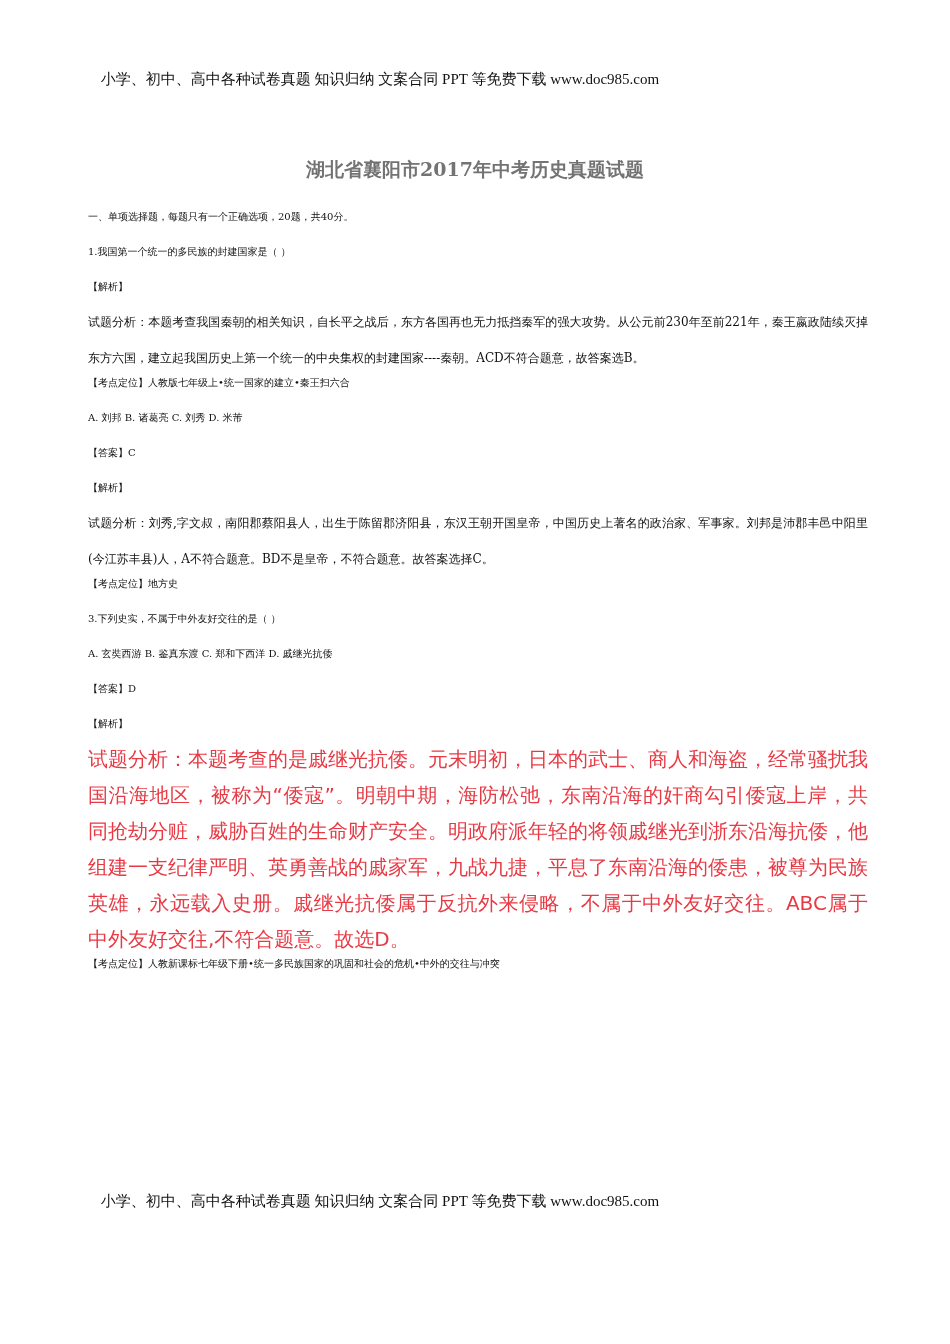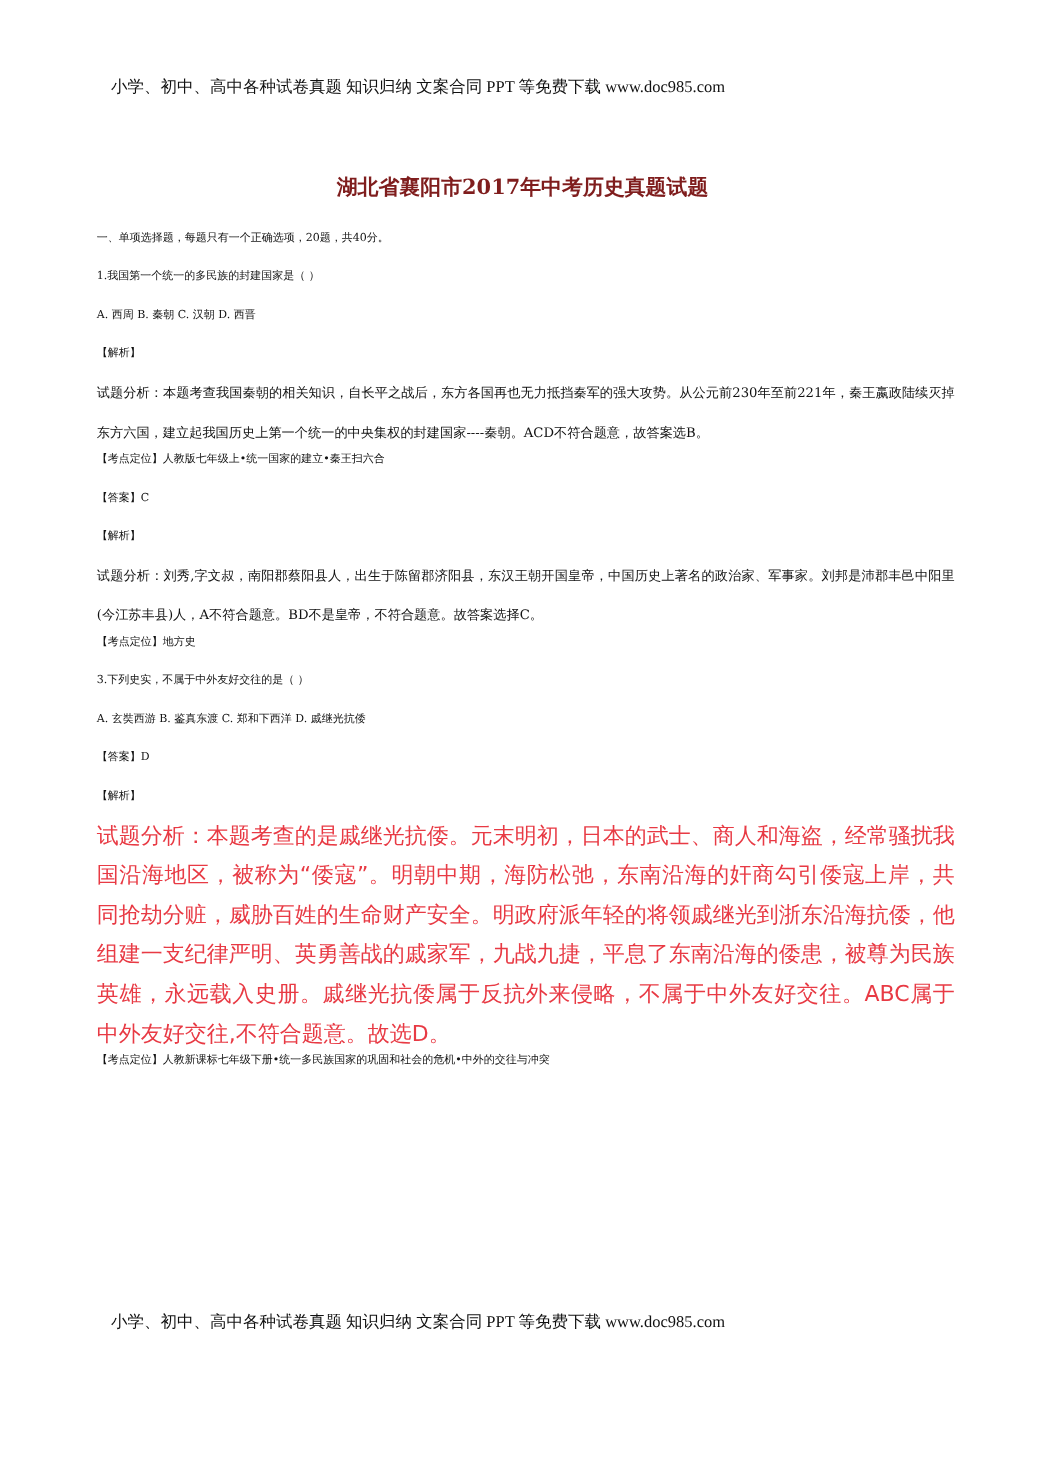--- a/index.html
+++ b/index.html
@@ -10,21 +10,21 @@
   }
   .header, .footer {
     position: absolute; left: 0; width: 760px; text-align: center;
     font-size: 15px; color: #111;
     font-family: "Liberation Serif", "DejaVu Serif", serif;
   }
   .header { top: 70px; }
   .footer { top: 1192px; }
   .title {
     position: absolute; top: 157px; left: 0; width: 950px; text-align: center;
-    font-size: 19px; font-weight: bold; color: #7f1d1d;
+    font-size: 19px; font-weight: bold; color: #737373;
     font-family: "DejaVu Serif", "Liberation Serif", serif;
   }
   .content {
     position: absolute; top: 208px; left: 88px; width: 780px;
   }
   .line {
     font-size: 10px; line-height: 18px; margin: 0; white-space: nowrap;
     height: 35px;
   }
   .para {
@@ -43,25 +43,25 @@
 <body>
 
 <div class="header">小学、初中、高中各种试卷真题 知识归纳 文案合同 PPT 等免费下载   www.doc985.com</div>
 
 <div class="title">湖北省襄阳市2017年中考历史真题试题</div>
 
 <div class="content">
   <p class="line">一、单项选择题，每题只有一个正确选项，20题，共40分。</p>
 
   <p class="line">1.我国第一个统一的多民族的封建国家是（    ）</p>
-  <p class="line">A. 西周 B. 秦朝 C. 汉朝 D. 西晋</p>
   <p class="line">【解析】</p>
   <p class="para first-shift">试题分析：本题考查我国秦朝的相关知识，自长平之战后，东方各国再也无力抵挡秦军的强大攻势。从公元前230年至前221年，秦王嬴政陆续灭掉东方六国，建立起我国历史上第一个统一的中央集权的封建国家----秦朝。ACD不符合题意，故答案选B。</p>
   <p class="line after-para">【考点定位】人教版七年级上•统一国家的建立•秦王扫六合</p>
 
+  <p class="line">A. 刘邦 B. 诸葛亮 C. 刘秀 D. 米芾</p>
   <p class="line">【答案】C</p>
   <p class="line">【解析】</p>
   <p class="para first-shift">试题分析：刘秀,字文叔，南阳郡蔡阳县人，出生于陈留郡济阳县，东汉王朝开国皇帝，中国历史上著名的政治家、军事家。刘邦是沛郡丰邑中阳里(今江苏丰县)人，A不符合题意。BD不是皇帝，不符合题意。故答案选择C。</p>
   <p class="line after-para">【考点定位】地方史</p>
 
   <p class="line">3.下列史实，不属于中外友好交往的是（    ）</p>
   <p class="line">A. 玄奘西游 B. 鉴真东渡 C. 郑和下西洋 D. 戚继光抗倭</p>
   <p class="line">【答案】D</p>
   <p class="line">【解析】</p>
   <p class="para red">试题分析：本题考查的是戚继光抗倭。元末明初，日本的武士、商人和海盗，经常骚扰我国沿海地区，被称为“倭寇”。明朝中期，海防松弛，东南沿海的奸商勾引倭寇上岸，共同抢劫分赃，威胁百姓的生命财产安全。明政府派年轻的将领戚继光到浙东沿海抗倭，他组建一支纪律严明、英勇善战的戚家军，九战九捷，平息了东南沿海的倭患，被尊为民族英雄，永远载入史册。戚继光抗倭属于反抗外来侵略，不属于中外友好交往。ABC属于中外友好交往,不符合题意。故选D。</p>

